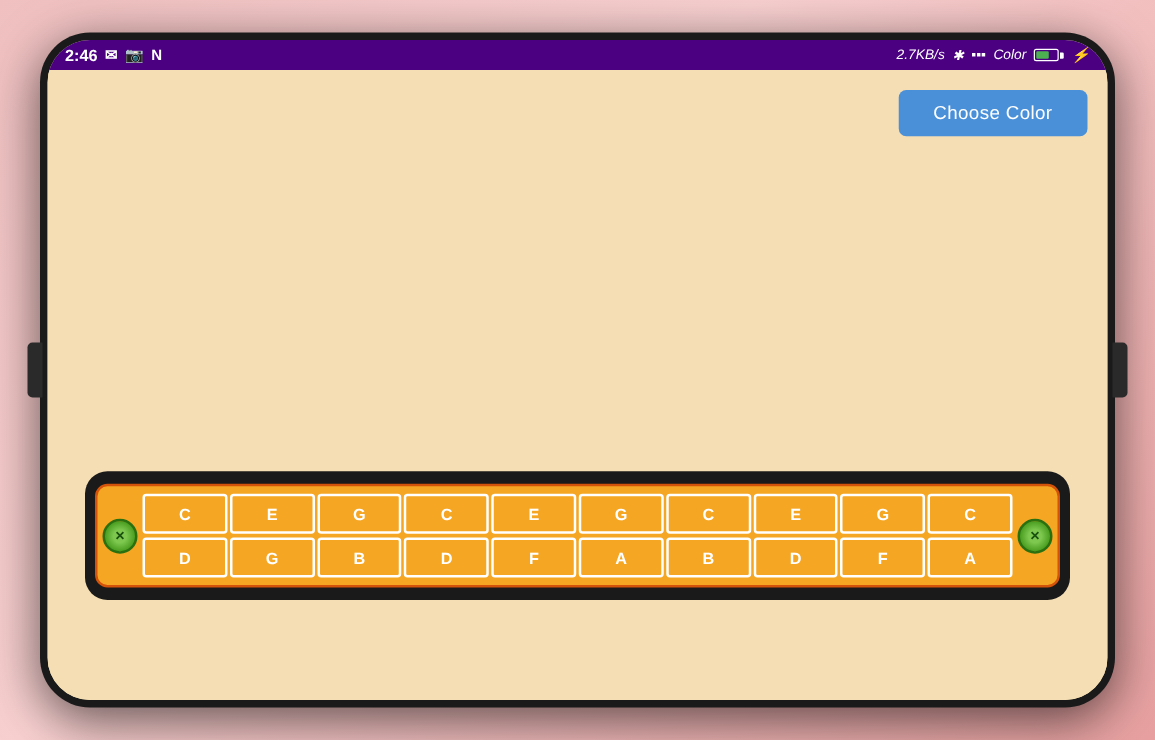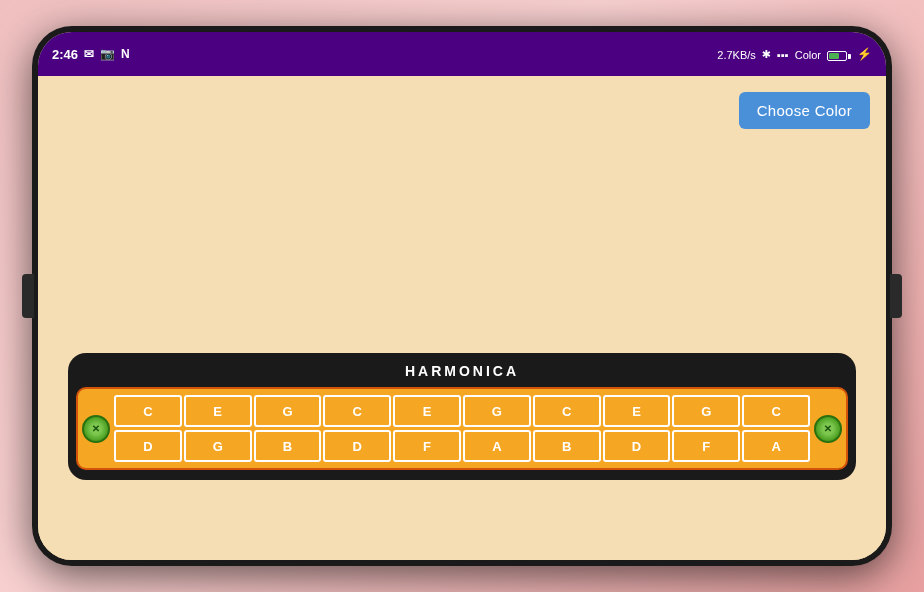--- a/index.html
+++ b/index.html
@@ -54,44 +54,45 @@
       transform: translateY(-50%);
       width: 12px;
       height: 44px;
       background: #2a2a2a;
       border-radius: 0 4px 4px 0;
     }
 
     
     .status-bar {
       width: 100%;
-      height: 44px;
+      height: 24px;
       background: #4a0080;
       display: flex;
       align-items: center;
       justify-content: space-between;
       padding: 0 14px;
       flex-shrink: 0;
     }
 
     .status-left {
       display: flex;
       align-items: center;
       gap: 6px;
       color: white;
       font-size: 13px;
       font-weight: bold;
     }
 
     .status-right {
       display: flex;
-      align-items: flex-end;
+      align-items: center;
       gap: 6px;
       color: white;
       font-size: 11px;
+      font-style: italic;
     }
 
     .battery-icon {
       display: inline-flex;
       align-items: center;
       gap: 1px;
     }
     .battery-body {
       width: 20px;
       height: 10px;
@@ -124,21 +125,21 @@
       flex-direction: column;
       align-items: flex-end;
       padding: 16px;
     }
 
     .choose-color-btn {
       background: #4a90d9;
       color: white;
       border: none;
       border-radius: 6px;
-      padding: 10px 18px;
+      padding: 10px 28px;
       font-size: 15px;
       font-weight: 500;
       cursor: pointer;
       letter-spacing: 0.3px;
     }
 
     
     .harmonica-container {
       position: absolute;
       bottom: 80px;
@@ -243,21 +244,20 @@
         </div>
         <span style="color:#ffff00;font-size:12px;">⚡</span>
       </div>
     </div>
 
     <div class="app-content">
 
       <button class="choose-color-btn">Choose Color</button>
 
       <div class="harmonica-container">
-        <div class="harmonica-label">HARMONICA</div>
 
         <div class="harmonica-body">
 
           <div class="harmonica-screw"></div>
 
           <div class="harmonica-keys">
             <div class="keys-row">
               <div class="key">C</div>
               <div class="key">E</div>
               <div class="key">G</div>

